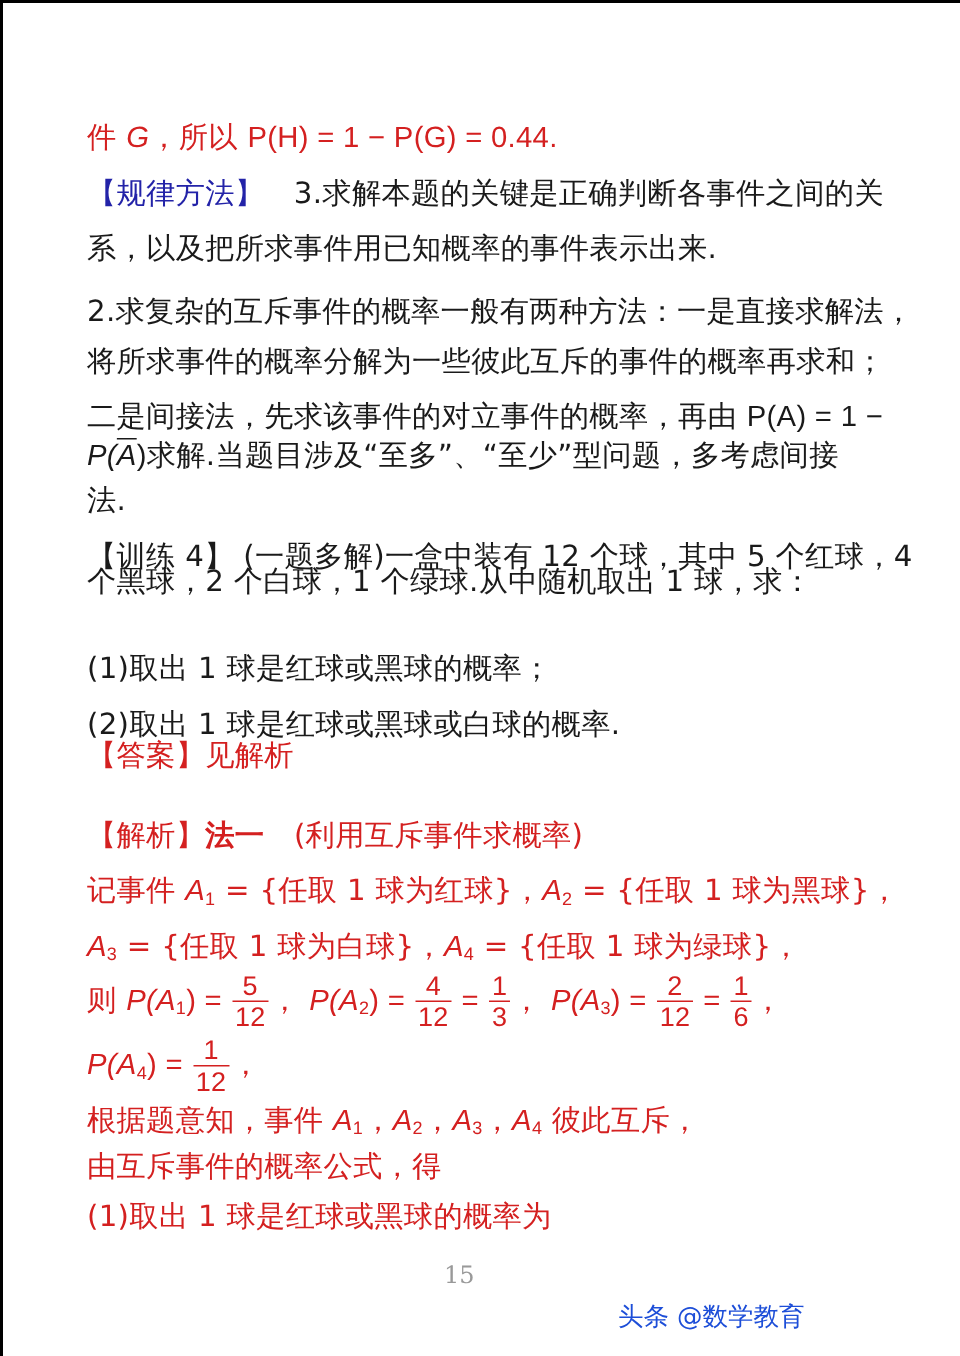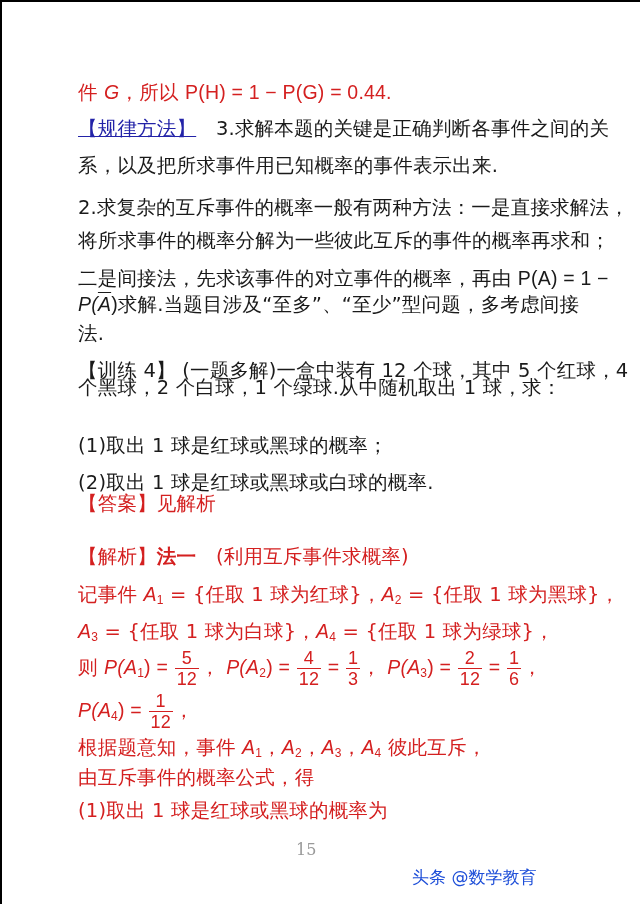--- a/index.html
+++ b/index.html
@@ -5,24 +5,24 @@
   html, body { margin: 0; padding: 0; }
   body {
     width: 640px; height: 904px; background: #ffffff; position: relative; overflow: hidden;
     font-family: "DejaVu Sans", "Liberation Sans", sans-serif;
   }
   .frame-top { position: absolute; left: 0; top: 0; width: 640px; height: 2px; background: #000; }
   .frame-left { position: absolute; left: 0; top: 0; width: 2px; height: 904px; background: #000; }
   .page { position: absolute; left: 58px; top: 0; width: 540px; }
   .line {
     position: absolute; left: 0; white-space: nowrap;
-    font-size: 19.5px; line-height: 28px; color: #1a1a1a; letter-spacing: 0.2px; margin-left: 20px;
+    font-size: 19.5px; line-height: 28px; color: #1a1a1a; letter-spacing: 0.2px;
   }
   .red { color: #d42020; }
-  .blue { color: #2323a8; text-decoration: underline; }
+  .blue { color: #2323a8; }
   .math { font-family: "Liberation Sans", sans-serif; }
   .it { font-style: italic; }
   .sub { font-size: 12px; vertical-align: -3px; font-style: normal; }
   .bar { text-decoration: overline; }
   .frac {
     display: inline-block; vertical-align: middle; text-align: center;
     font-family: "Liberation Sans", sans-serif; font-size: 18px; line-height: 20px;
     margin: 0 1px;
   }
   .frac .num { display: block; border-bottom: 1.5px solid currentColor; padding: 0 2px; }

